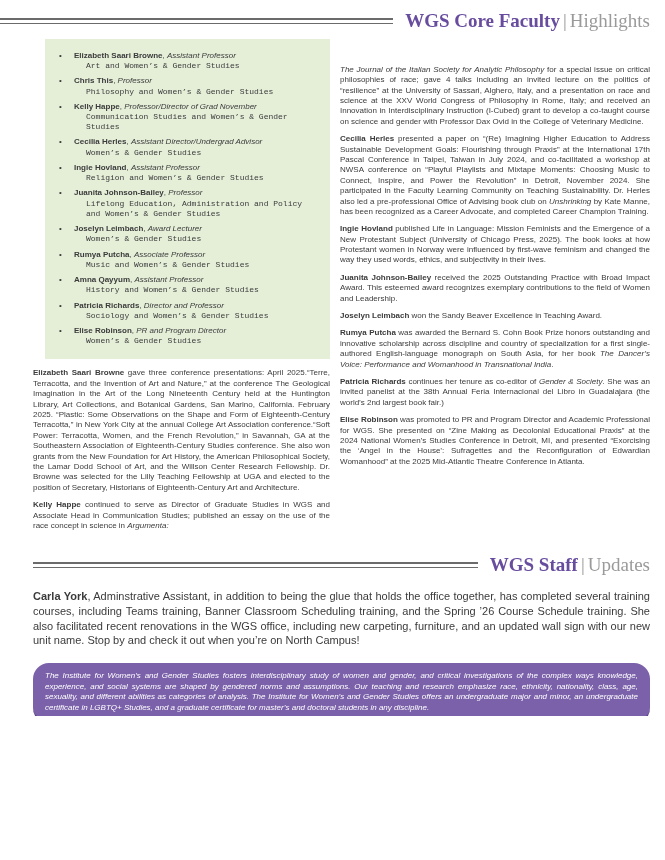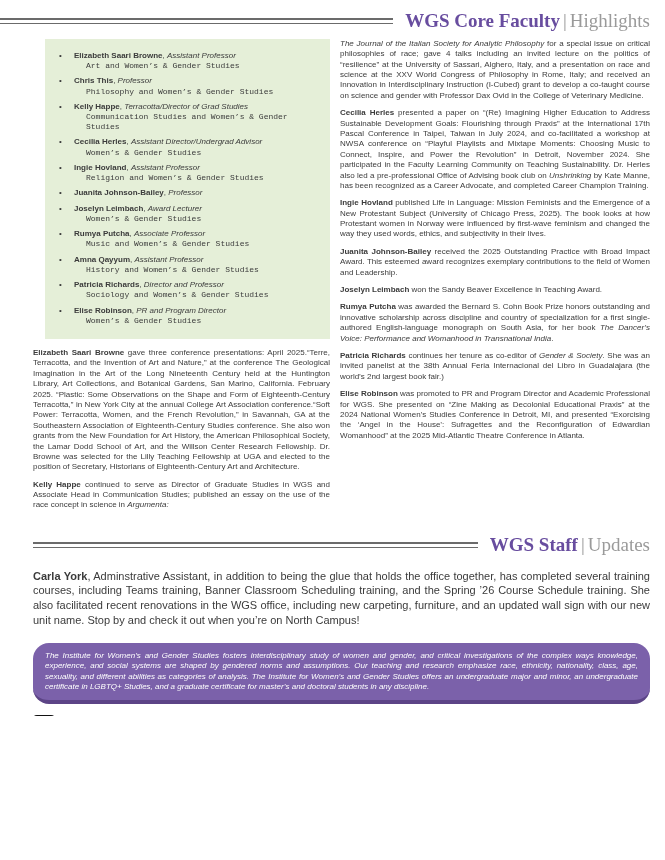--- a/index.html
+++ b/index.html
@@ -21,21 +21,21 @@
   .section-header.bleed-left{margin-left:-33px;}
   .rule-double{flex:1;height:6px;border-top:2px solid var(--rule);border-bottom:1px solid var(--rule);}
   .section-title{margin:0;font-family:"Liberation Serif",serif;font-size:19px;font-weight:bold;white-space:nowrap;line-height:1.15;}
   .ht-main{color:var(--purple);}
   .ht-sep{color:var(--heading-gray);font-weight:normal;padding:0 3px;}
   .ht-sub{color:var(--heading-gray);font-weight:normal;}
 
   
   .columns{display:flex;gap:10px;margin-top:7px;}
   .col-left{width:297px;flex:none;}
-  .col-right{flex:1;min-width:0;}
+  .col-right{flex:1;min-width:0;margin-top:26px;}
 
   
   .faculty-box{background:var(--green-box);margin-left:12px;padding:12px 10px 8px 12px;margin-bottom:9px;}
   .faculty-box ul{list-style:none;margin:0;padding:0;font-size:8px;line-height:1.28;}
   .faculty-box li{display:flex;margin-bottom:5px;}
   .bullet{flex:none;width:17px;padding-left:2px;font-size:8px;}
   .fitem{flex:1;min-width:0;}
   .fname{font-weight:bold;}
   .frole{font-style:italic;}
   .fdept{display:block;padding-left:12px;font-family:Liberation Mono, monospace;}
@@ -93,21 +93,21 @@
               <span class="bullet">•</span>
               <div class="fitem">
                 <span class="fname">Chris This</span><span>, </span><span class="frole">Professor</span>
                 <span class="fdept">Philosophy and Women’s &amp; Gender Studies</span>
               </div>
             </li>
 
             <li>
               <span class="bullet">•</span>
               <div class="fitem">
-                <span class="fname">Kelly Happe</span><span>, </span><span class="frole">Terracotta/Director of Grad Studies</span>
+                <span class="fname">Kelly Happe</span><span>, </span><span class="frole">Professor/Director of Grad November</span>
                 <span class="fdept">Communication Studies and Women’s &amp; Gender Studies</span>
               </div>
             </li>
 
             <li>
               <span class="bullet">•</span>
               <div class="fitem">
                 <span class="fname">Cecilia Herles</span><span>, </span><span class="frole">Assistant Director/Undergrad Advisor</span>
                 <span class="fdept">Women’s &amp; Gender Studies</span>
               </div>
@@ -118,20 +118,21 @@
               <div class="fitem">
                 <span class="fname">Ingie Hovland</span><span>, </span><span class="frole">Assistant Professor</span>
                 <span class="fdept">Religion and Women’s &amp; Gender Studies</span>
               </div>
             </li>
 
             <li>
               <span class="bullet">•</span>
               <div class="fitem">
                 <span class="fname">Juanita Johnson-Bailey</span><span>, </span><span class="frole">Professor</span>
+                <span class="fdept">Lifelong Education, Administration and Policy and Women’s &amp; Gender Studies</span>
               </div>
             </li>
 
             <li>
               <span class="bullet">•</span>
               <div class="fitem">
                 <span class="fname">Joselyn Leimbach</span><span>, </span><span class="frole">Award Lecturer</span>
                 <span class="fdept">Women’s &amp; Gender Studies</span>
               </div>
             </li>

